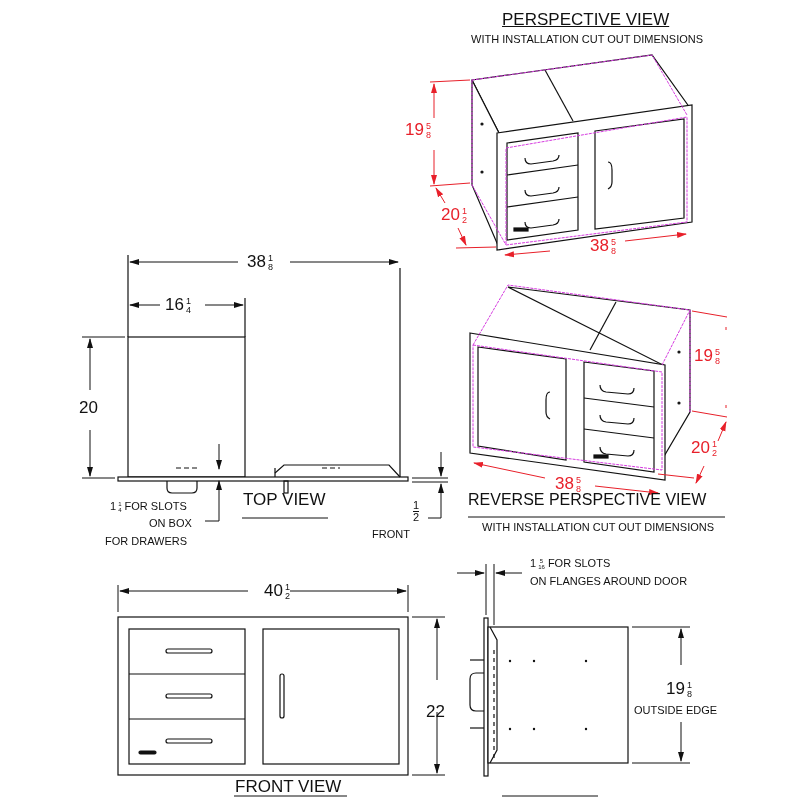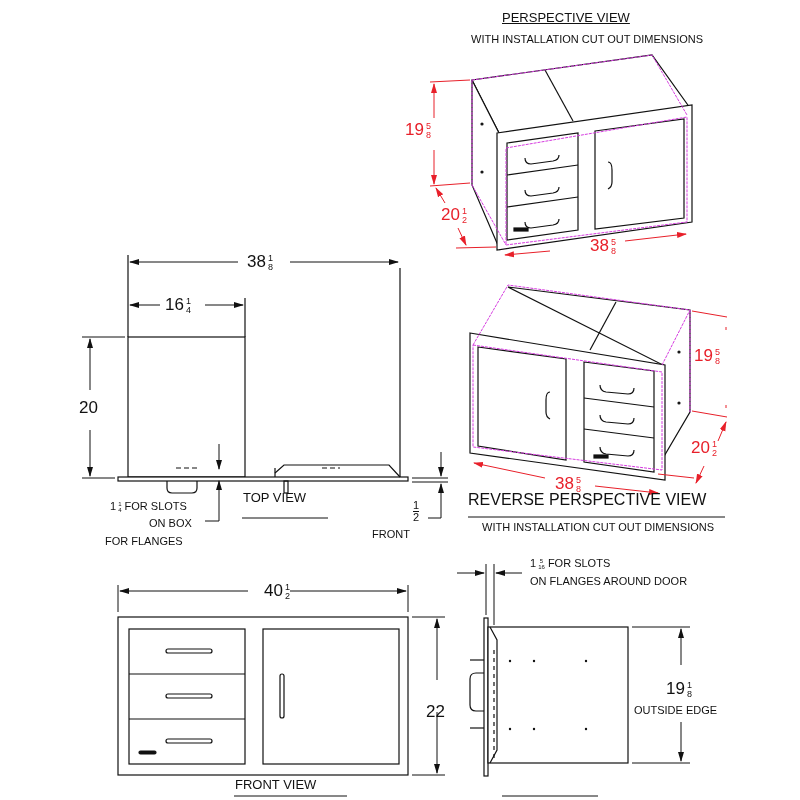--- a/index.html
+++ b/index.html
@@ -1,19 +1,19 @@
 <!DOCTYPE html>
 <html><head>
 <meta charset="utf-8">
 <style>
   html,body{margin:0;padding:0;background:#fff;}
   body{width:800px;height:800px;position:relative;overflow:hidden;font-family:"Liberation Sans",sans-serif;color:#111;}
   svg{position:absolute;left:0;top:0;}
   .lbl{position:absolute;white-space:nowrap;font-family:"Liberation Sans",sans-serif;}
-  .title{font-size:13px;text-decoration:underline;}
+  .title{font-size:17px;text-decoration:underline;}
   .sub{font-size:11px;}
   .dim{font-size:17px;}
   .red{color:#e8202a;}
   .note{font-size:11px;}
   .frac{display:inline-block;vertical-align:middle;text-align:center;font-size:9px;line-height:9px;margin-left:2px;}
   .frac span{display:block;}
 </style>
 </head>
 <body>
 
@@ -222,21 +222,21 @@
 </div>
 <div class="lbl dim" style="left:165px;top:295px;">
   <span>16</span><span class="frac"><span>1</span><span>4</span></span>
 </div>
 <div class="lbl dim" style="left:79px;top:398px;">20</div>
 <div class="lbl note" style="left:110px;top:500px;">
   <span>1</span><span class="frac" style="font-size:6px;line-height:6px;"><span>1</span><span>4</span></span>
   <span>FOR SLOTS</span>
 </div>
 <div class="lbl note" style="left:149px;top:517px;text-align:center;">ON BOX</div>
-<div class="lbl note" style="left:105px;top:535px;">FOR FLANGES</div>
+<div class="lbl note" style="left:105px;top:535px;">FOR DRAWERS</div>
 <div class="lbl title" style="left:243px;top:490px;text-decoration:none;">TOP VIEW</div>
 <div class="lbl" style="left:413px;top:500px;font-size:11px;line-height:11px;text-align:center;">
   <span style="display:block;">1</span>
   <span style="display:block;border-top:1px solid #111;">2</span>
 </div>
 <div class="lbl note" style="left:372px;top:528px;">FRONT</div>
 
 <div class="lbl dim" style="left:264px;top:581px;">
   <span>40</span><span class="frac"><span>1</span><span>2</span></span>
 </div>

